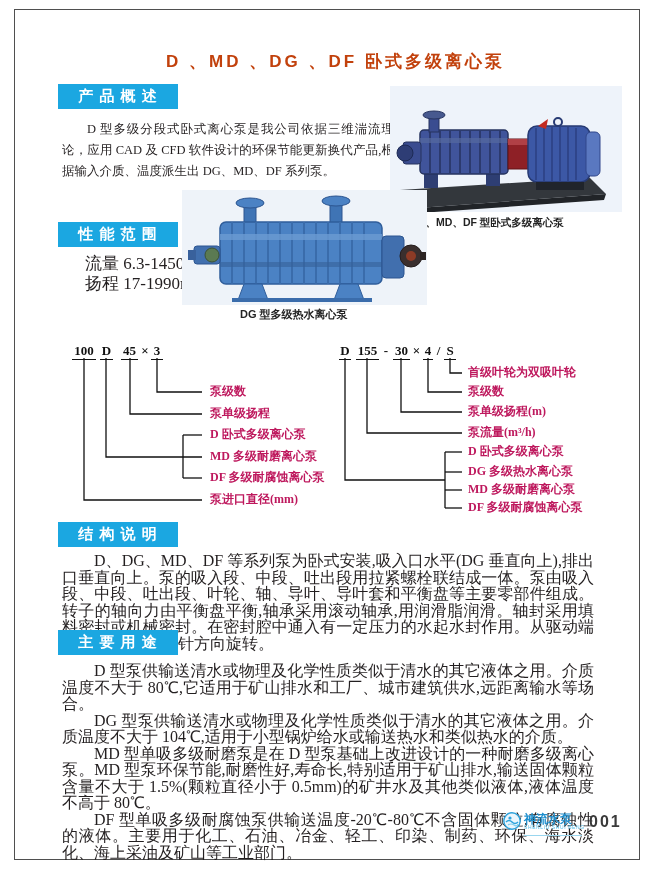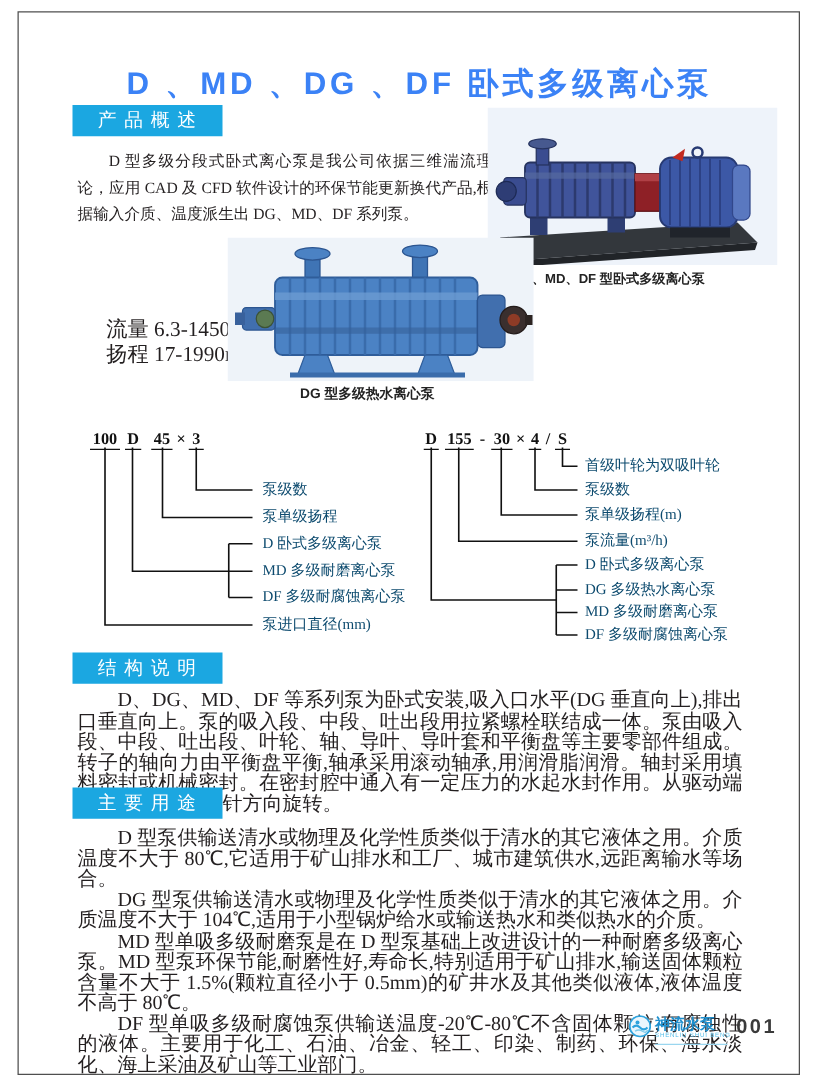--- a/index.html
+++ b/index.html
@@ -3,37 +3,37 @@
 <meta charset="utf-8">
 <style>
   html,body{margin:0;padding:0;background:#fff;}
   #page{position:relative;width:655px;height:871px;background:#fff;overflow:hidden;
         font-family:"Liberation Serif",serif;color:#231f20;}
   #frame{position:absolute;left:14px;top:9px;width:624px;height:849px;
          border:1.5px solid #4f4f4f;background:#fff;}
   .abs{position:absolute;}
   
   #title{left:0;right:0;top:50px;text-align:center;font-family:"Liberation Sans",sans-serif;
-         font-weight:bold;font-size:25px;letter-spacing:3px;color:#3b82f6;margin-left:16px;}
+         font-weight:bold;font-size:17px;letter-spacing:3px;color:#c2410c;margin-left:16px;}
   
   .band{left:58px;width:120px;height:25px;background:#1ba7e1;color:#fff;
-        font-family:"Liberation Sans",sans-serif;font-weight:normal;font-size:15px;
+        font-family:"Liberation Sans",sans-serif;font-weight:bold;font-size:15px;
         display:flex;align-items:center;justify-content:center;letter-spacing:1px;white-space:nowrap;}
   
   .body-text{font-size:12.5px;line-height:21px;text-align:justify;text-indent:2em;}
   .small-body{font-size:16px;line-height:16.5px;text-align:justify;}
   .small-body p{margin:0;text-indent:2em;}
   .perf-line{font-size:17px;line-height:20px;}
   
   .fig-caption{font-family:"Liberation Sans",sans-serif;font-weight:bold;font-size:10.5px;color:#222;white-space:nowrap;}
   
   .code-part{position:absolute;top:344px;height:15px;font-weight:bold;font-size:13px;
              text-align:center;color:#111;line-height:14px;}
   .code-underline{border-bottom:1.5px solid #111;}
-  .dia-label{position:absolute;font-size:12px;font-weight:400;color:#0c4a6e;white-space:nowrap;line-height:15px;}
+  .dia-label{position:absolute;font-size:12px;font-weight:700;color:#be185d;white-space:nowrap;line-height:15px;}
   
   #footer-brand{font-family:"Liberation Sans",sans-serif;font-weight:bold;font-size:12px;color:#1e8fce;line-height:12px;}
   #footer-brand-sub{font-family:"Liberation Sans",sans-serif;font-size:8px;color:#55bde8;
                     transform:scale(0.62);transform-origin:left top;letter-spacing:1px;white-space:nowrap;}
   #page-number{font-family:"Liberation Sans",sans-serif;font-weight:bold;font-size:16px;
                color:#3a3a3a;letter-spacing:2px;}
   svg{display:block;}
 </style>
 </head>
 <body>
@@ -90,20 +90,23 @@
           <line x1="186" y1="42" x2="186" y2="94"></line>
       </g>
       <rect x="196" y="46" width="14" height="44" rx="5" fill="#5a78c0" stroke="#31478b"></rect>
       <circle cx="168" cy="36" r="4" fill="none" stroke="#273a73" stroke-width="2"></circle>
       <polygon points="148,40 158,33 156,43" fill="#c22a20"></polygon>
       <rect x="146" y="96" width="48" height="8" fill="#20242b"></rect>
     </svg>
   </div>
   <div class="fig-caption abs" style="left:418px;top:216px;">D、MD、DF 型卧式多级离心泵</div>
 
+  <div class="band abs" style="top:222px;">
+    <span>性 能 范 围</span>
+  </div>
   <div class="perf-line abs" style="left:85px;top:254px;">流量 6.3-1450m³/h</div>
   <div class="perf-line abs" style="left:85px;top:274px;">扬程 17-1990m</div>
 
   <div class="abs" style="left:182px;top:190px;width:245px;height:115px;">
     <svg width="245" height="115" viewBox="0 0 245 115">
       <rect x="0" y="0" width="245" height="115" fill="#eef3f9"></rect>
 
       <rect x="62" y="14" width="12" height="22" fill="#3f74b5" stroke="#2c5590"></rect>
       <ellipse cx="68" cy="13" rx="14" ry="5" fill="#4b82c4" stroke="#2c5590"></ellipse>
       <rect x="148" y="12" width="12" height="24" fill="#3f74b5" stroke="#2c5590"></rect>

